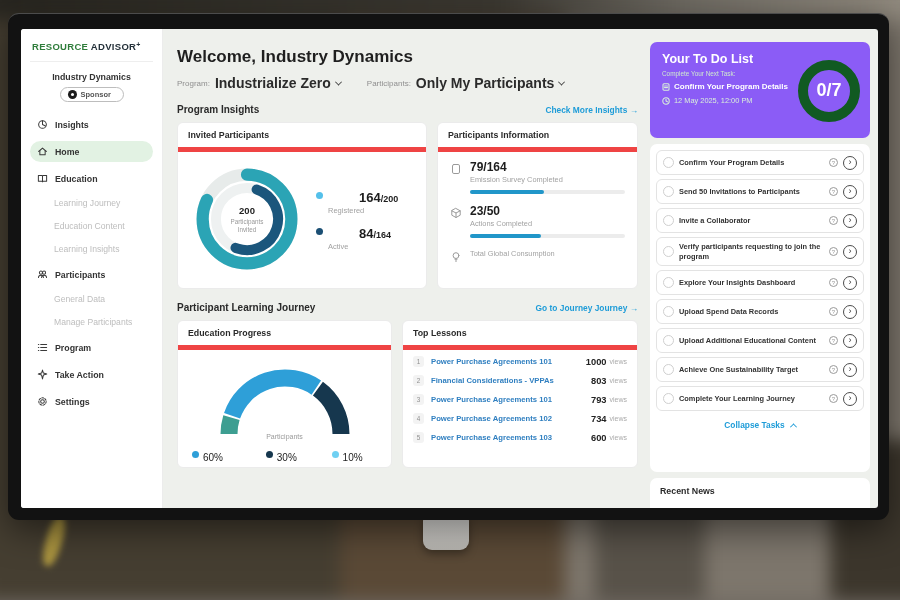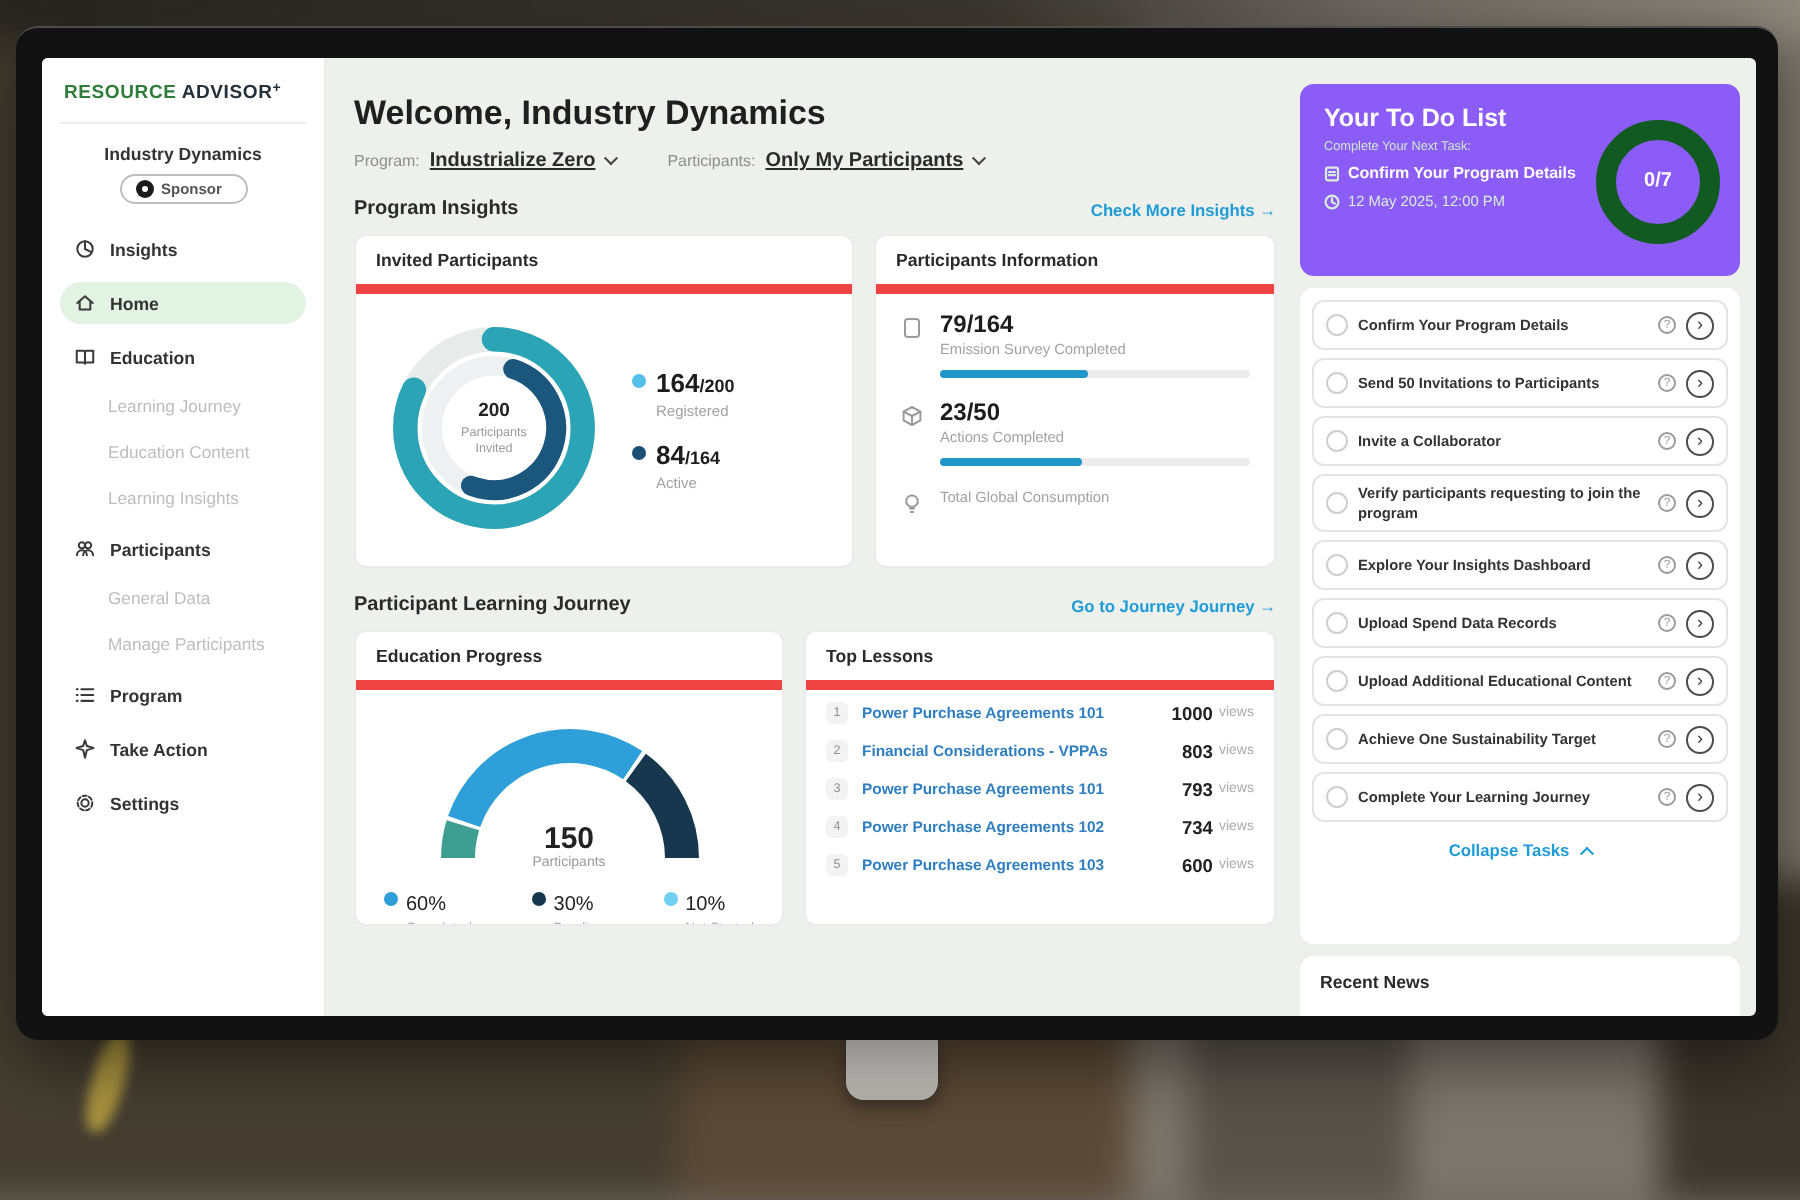--- a/index.html
+++ b/index.html
@@ -43,41 +43,41 @@
   .nav-item.sub { padding:3px 7px 3px 24px; color:#bdbdbd; font-weight:normal; font-size:8.6px; margin-bottom:7px; }
   .nicon { width:11px; height:11px; flex:0 0 11px; display:flex; }
   .nicon svg { width:11px; height:11px; stroke:#3a3a3a; fill:none; stroke-width:1.1; stroke-linecap:round; stroke-linejoin:round; }
 
   
   .main { flex:1 1 auto; min-width:0; padding:12px 10px 0 14px; }
   .welcome { font-size:17px; font-weight:bold; color:#1f1f1f; margin:6px 0 8px 0; }
   .filters { display:flex; gap:26px; margin-bottom:13px; align-items:center; }
   .filter { display:flex; align-items:center; gap:5px; cursor:pointer; }
   .flabel { font-size:8px; color:#8f8f8f; }
-  .fvalue { font-size:10px; font-weight:bold; color:#2b2b2b;text-decoration:underline; }
+  .fvalue { font-size:14px; font-weight:bold; color:#2b2b2b; }
   .chev { width:5px; height:5px; border-right:1.4px solid #444; border-bottom:1.4px solid #444;
     transform:rotate(45deg) translate(-1px,-1px); }
   .chev.up { transform:rotate(-135deg) translate(-1px,-1px); }
   .sechead { display:flex; justify-content:space-between; align-items:center; margin:0 0 7px 0; }
   .sectitle { font-size:10px; font-weight:bold; color:#2a2a2a; }
   .seclink { font-size:8.4px; font-weight:bold; color:#1e9cd8; cursor:pointer; white-space:nowrap; }
   .cardrow { display:flex; gap:10px; }
   .card { background:#fff; border:1px solid #ebebeb; border-radius:6px; overflow:hidden; }
   .cardhead { padding:7px 10px; border-bottom:5px solid #ef4444; font-size:8.8px; font-weight:bold; color:#2a2a2a; }
 
   
   .card-invited { flex:0 0 250px; height:167px; }
   .inv-body { display:flex; align-items:center; padding:6px 8px; gap:8px; }
   .donut-wrap { position:relative; width:122px; height:122px; flex:0 0 122px; }
   .donut-center { position:absolute; inset:0; display:flex; flex-direction:column; align-items:center; justify-content:center; text-align:center; }
   .donut-center .dv { font-size:9.5px; font-weight:bold; color:#222; }
   .donut-center .dl { font-size:6.3px; color:#9a9a9a; width:52px; line-height:1.25; margin-top:2px; }
   .leg-entry { display:flex; align-items:flex-start; gap:5px; margin:9px 0; }
   .dot { width:7px; height:7px; border-radius:50%; margin-top:4px; flex:0 0 7px; }
-  .leg-val { font-size:13px; font-weight:bold; color:#1d1d1d; line-height:1.1; }
+  .leg-val { font-size:13px; font-weight:bold; color:#1d1d1d; line-height:1.1;margin-left:31px; }
   .leg-val .den { font-size:9px; }
   .leg-lab { font-size:7.5px; color:#a2a2a2; }
 
   
   .card-info { flex:1 1 auto; height:167px; }
   .info-row { display:flex; gap:8px; padding:8px 12px 2px 12px; }
   .iico { width:12px; flex:0 0 12px; display:flex; margin-top:3px; }
   .iico svg { width:12px; height:12px; stroke:#9a9a9a; fill:none; stroke-width:1; stroke-linecap:round; stroke-linejoin:round; }
   .info-main { flex:1; }
   .info-val { font-size:12px; font-weight:bold; color:#1d1d1d; }
@@ -110,21 +110,21 @@
   .todo-card { background:#8b5cf6; border-radius:7px; color:#fff; padding:10px 10px 9px 12px; height:96px;
     display:flex; gap:6px; flex:0 0 96px; }
   .todo-left { flex:1; min-width:0; }
   .todo-title { font-size:12.5px; font-weight:bold; margin-bottom:4px; }
   .todo-sub { font-size:6.4px; color:#cfe8cf; margin-bottom:5px; }
   .todo-task { display:flex; align-items:center; gap:4px; font-size:8px; font-weight:bold; margin-bottom:5px; }
   .todo-date { display:flex; align-items:center; gap:4px; font-size:7.4px; color:#d9eeda; }
   .gico { width:8px; height:8px; flex:0 0 8px; display:flex; }
   .gico svg { width:8px; height:8px; stroke:#d9eeda; fill:none; stroke-width:1.1; stroke-linecap:round; }
   .ring { width:62px; height:62px; flex:0 0 62px; border-radius:50%; border:10px solid #115a22; align-self:center;
-    display:flex; align-items:center; justify-content:center; font-size:10px; font-weight:bold; }
+    display:flex; align-items:center; justify-content:center; font-size:18px; font-weight:bold; }
   .tasks-card { background:#fff; border-radius:7px; margin-top:6px; padding:6px 6px 4px 6px; flex:1 1 auto; overflow:hidden;
     display:flex; flex-direction:column; }
   .task-row { display:flex; align-items:center; gap:5px; border:1px solid #e3e3e3; border-radius:6px;
     background:#fff; padding:4px 6px; margin-bottom:4px; min-height:25px; cursor:pointer; }
   .tcheck { width:11px; height:11px; flex:0 0 11px; border:1.4px solid #cfcfcf; border-radius:50%; }
   .tlabel { flex:1; font-size:7.4px; font-weight:bold; color:#333; line-height:1.3; }
   .qico { width:9px; height:9px; flex:0 0 9px; border:1px solid #9a9a9a; border-radius:50%; color:#9a9a9a;
     font-size:6px; display:flex; align-items:center; justify-content:center; }
   .tchev { width:14px; height:14px; flex:0 0 14px; border:1.3px solid #4c4c4c; border-radius:50%; color:#333;
     font-size:9px; display:flex; align-items:center; justify-content:center; padding-bottom:1px; }
@@ -361,21 +361,20 @@
 
       <div class="card card-edu">
         <div class="cardhead">Education Progress</div>
         <div class="gauge-wrap">
           <svg viewBox="0 0 150 88" width="150" height="88">
             <path d="M19,78 A56,56 0 0 1 21.45,61.63" stroke="#3d9e91" stroke-width="17" fill="none"></path>
             <path d="M22.05,59.77 A56,56 0 0 1 106.32,31.58" stroke="#2e9fd8" stroke-width="17" fill="none"></path>
             <path d="M107.92,32.70 A56,56 0 0 1 131,78" stroke="#16374e" stroke-width="17" fill="none"></path>
           </svg>
           <div class="gauge-center">
-            <div class="gv">150</div>
             <div class="gl">Participants</div>
           </div>
         </div>
         <div class="edu-legend">
           <div class="eleg">
             <span class="dot" style="background:#2e9fd8"></span>
             <span><span class="pct">60%</span><div class="lab">Completed</div></span>
           </div>
           <div class="eleg">
             <span class="dot" style="background:#16374e"></span>

